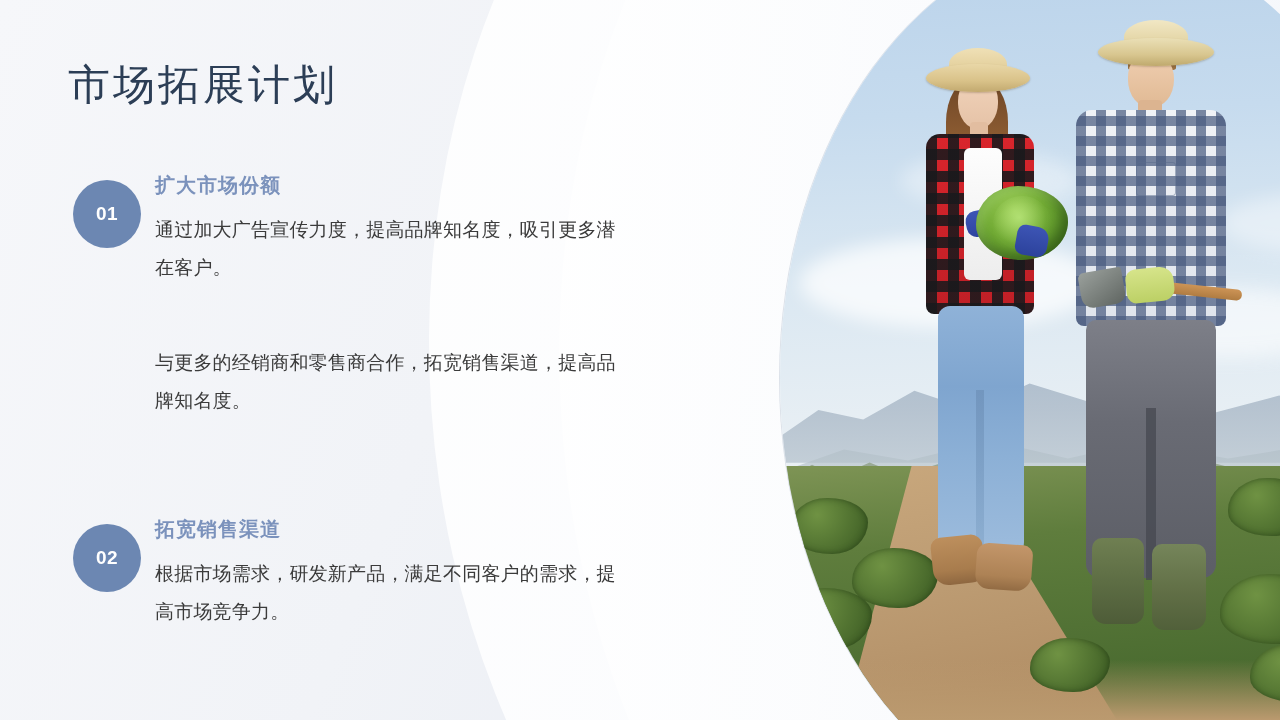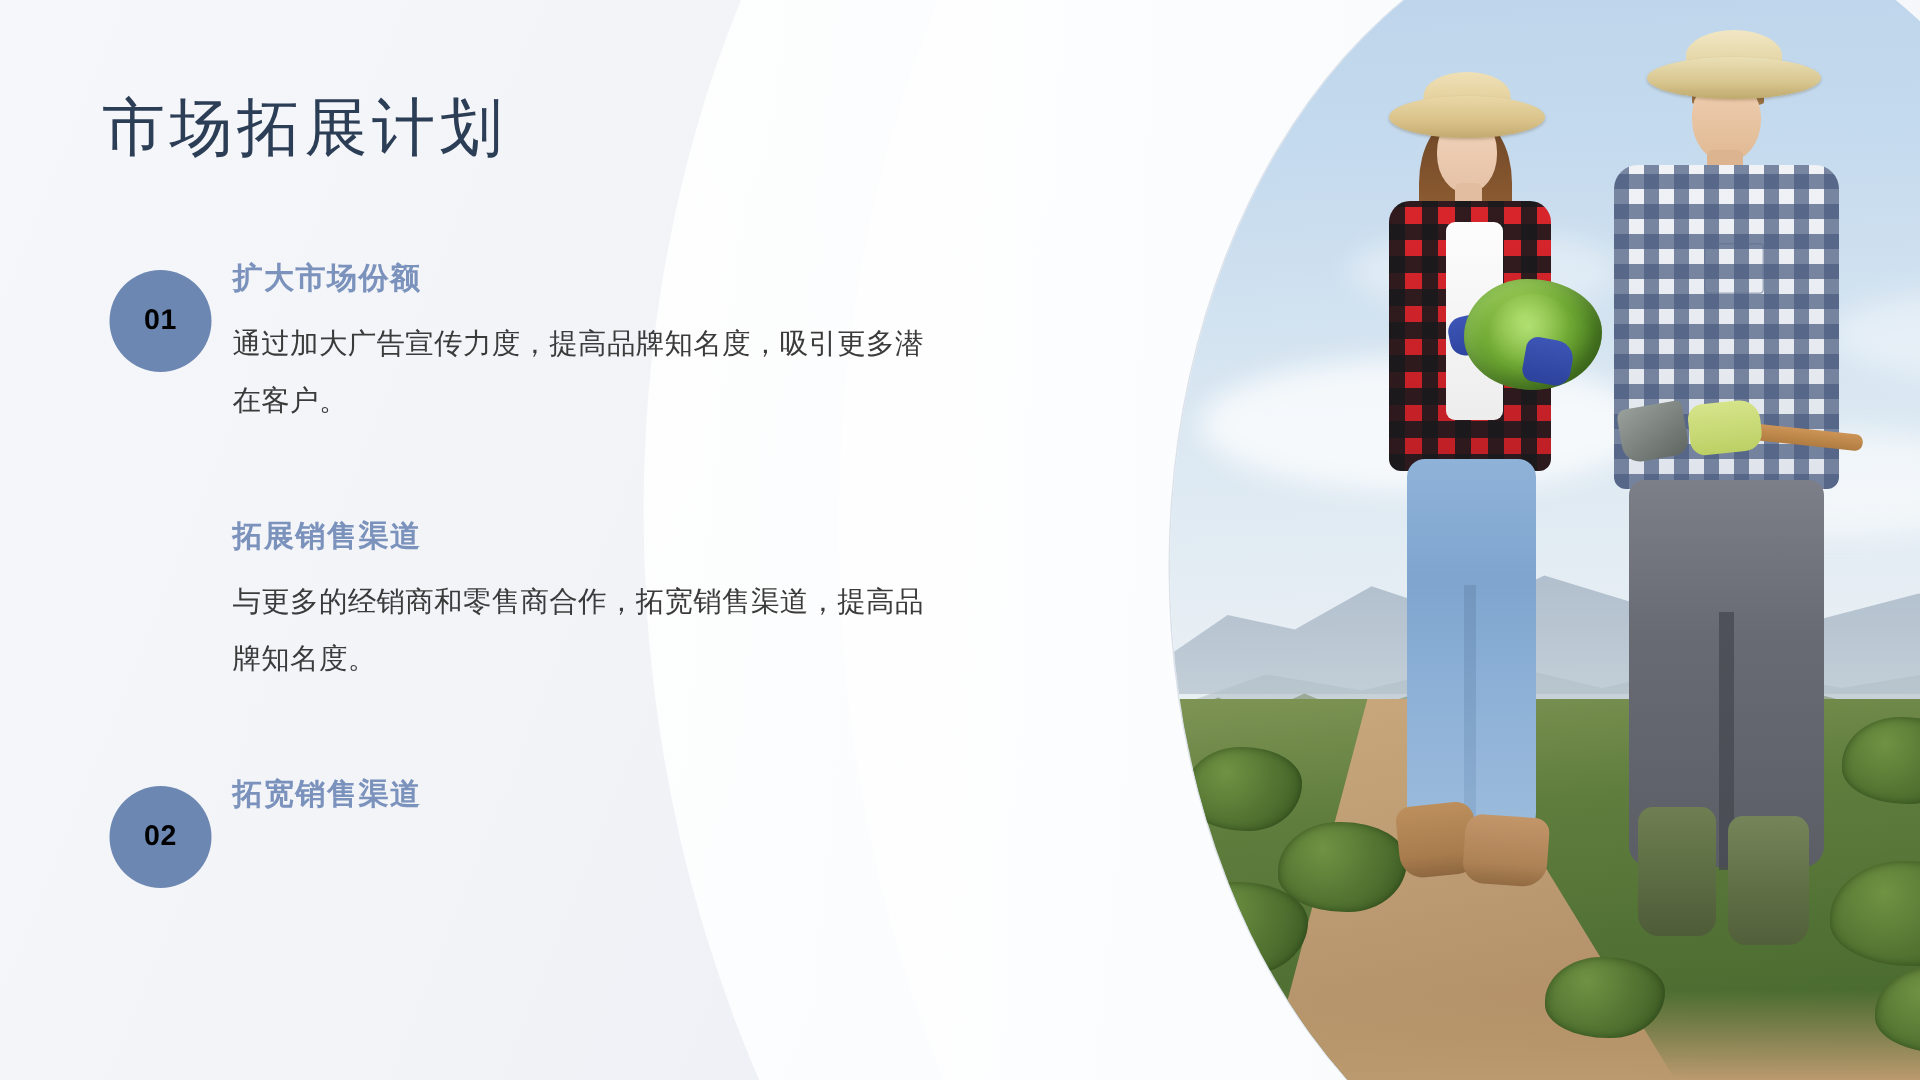--- a/index.html
+++ b/index.html
@@ -272,21 +272,21 @@
     font-size:42px; font-weight:400; letter-spacing:3px;
     color:#2c3e56; line-height:1.2;
   }
   .items { position:absolute; left:0; top:180px; width:660px; }
   .item { position:relative; height:172px; }
   .badge {
     position:absolute; left:73px; top:0;
     width:68px; height:68px; border-radius:50%;
     background:#6c87b2;
     display:flex; align-items:center; justify-content:center;
-    color:#000000; font-size:19px; font-weight:600; letter-spacing:.5px;
+    color:#ffffff; font-size:19px; font-weight:600; letter-spacing:.5px;
   }
   .item-body { position:absolute; left:155px; top:-8px; width:470px; }
   .item-head {
     font-size:20px; font-weight:700; color:#7b92bc;
     letter-spacing:1px; margin-bottom:12px;
   }
   .item-text {
     font-size:19px; color:#3b3b3b; line-height:2.0; letter-spacing:.2px;
   }
 </style>
@@ -366,26 +366,26 @@
     <div class="item">
       <div class="badge">01</div>
       <div class="item-body">
         <div class="item-head">扩大市场份额</div>
         <div class="item-text">通过加大广告宣传力度，提高品牌知名度，吸引更多潜在客户。</div>
       </div>
     </div>
 
     <div class="item">
       <div class="item-body">
-        <div class="item-head">拓展销售渠道</div>
         <div class="item-text">与更多的经销商和零售商合作，拓宽销售渠道，提高品牌知名度。</div>
       </div>
     </div>
 
     <div class="item">
       <div class="badge">02</div>
       <div class="item-body">
         <div class="item-head">拓宽销售渠道</div>
+        <div class="item-text">根据市场需求，研发新产品，满足不同客户的需求，提高市场竞争力。</div>
       </div>
     </div>
 
   </div>
 </div>
 
 </body></html>

